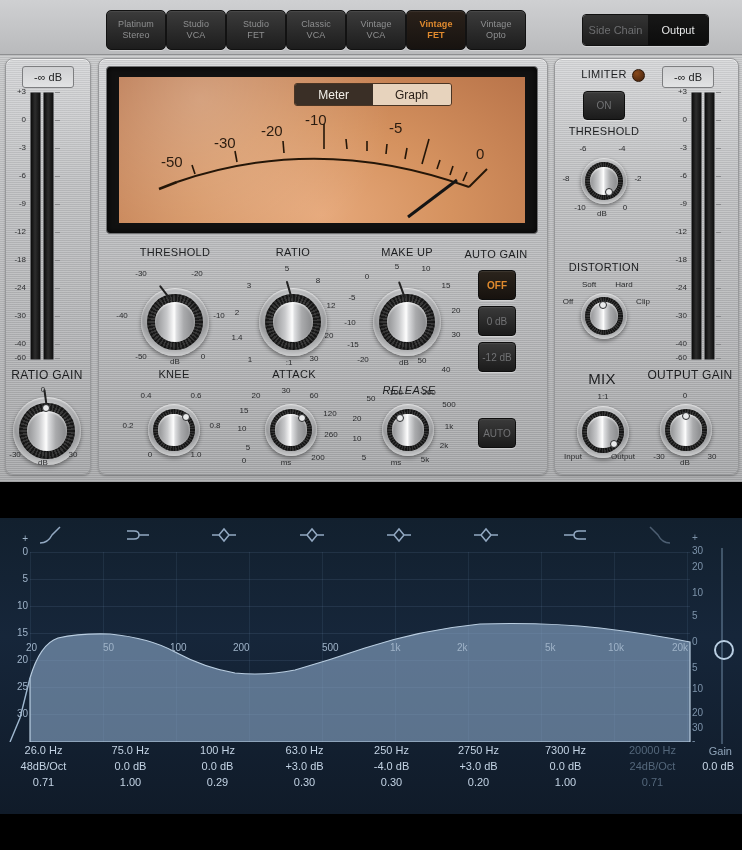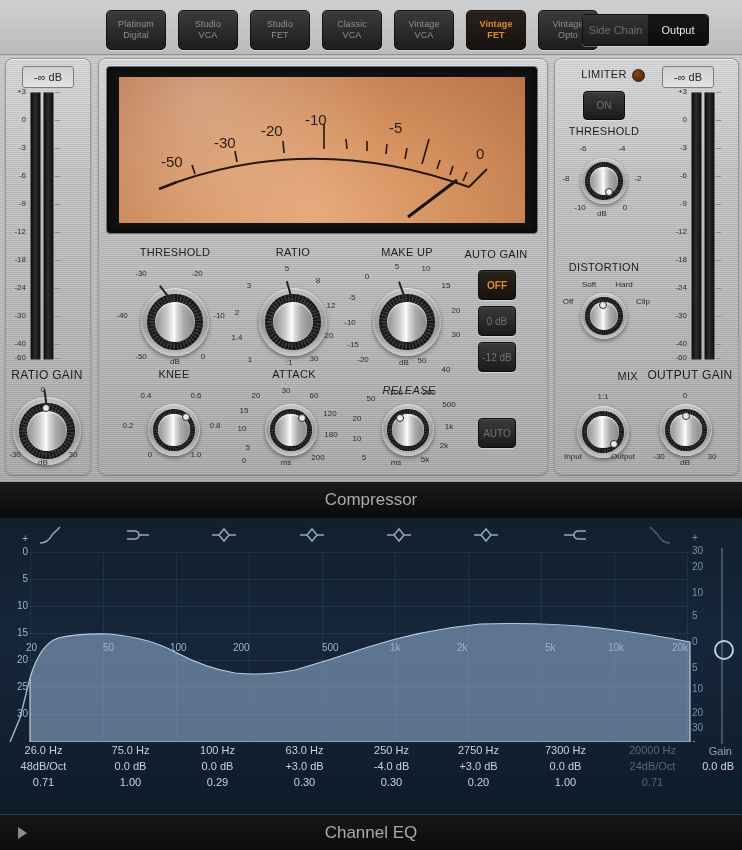--- a/index.html
+++ b/index.html
@@ -9,21 +9,21 @@
   
   .comp{position:absolute;left:0;top:0;width:742px;height:482px;
     background:linear-gradient(180deg,#d8d9da 0%,#c9cacb 6%,#bfc0c2 40%,#b4b5b7 75%,#a8a9ab 100%);}
   .comp:before{content:"";position:absolute;inset:0;
     background:repeating-linear-gradient(180deg,rgba(255,255,255,.13) 0 1px,rgba(0,0,0,.05) 1px 2px);
     pointer-events:none;}
 
   .topbar{position:absolute;left:0;top:0;width:742px;height:54px;
     background:linear-gradient(180deg,#cfd0d2,#b9babc);border-bottom:1px solid #8e8f91;}
 
-  .models{position:absolute;left:106px;top:10px;display:flex;gap:12px;}
+  .models{position:absolute;left:106px;top:10px;display:flex;gap:0;}
   .model{width:58px;height:38px;border-radius:5px;
     background:linear-gradient(180deg,#3b3b3b,#1d1d1d);
     border:1px solid #121212;box-shadow:0 1px 0 rgba(255,255,255,.35),inset 0 1px 1px rgba(255,255,255,.08);
     display:flex;flex-direction:column;align-items:center;justify-content:center;
     font-size:9px;line-height:11px;color:#8e8f90;text-align:center;letter-spacing:.1px;}
   .model.on{background:linear-gradient(180deg,#2a211a,#171310);color:#e08a2e;font-weight:bold;}
   .model.on .m2{color:#e08a2e;}
 
   .scout{position:absolute;left:582px;top:14px;display:flex;border-radius:4px;overflow:hidden;
     border:1px solid #111;box-shadow:0 1px 0 rgba(255,255,255,.35);}
@@ -143,21 +143,21 @@
 <body>
 
 <div class="app">
 
   <div class="comp">
     <div class="topbar"></div>
 
     <div class="models" id="models">
         <div class="model">
           <span class="m1">Platinum</span>
-          <span class="m2">Digital</span>
+          <span class="m2">Stereo</span>
         </div>
         <div class="model">
           <span class="m1">Studio</span>
           <span class="m2">VCA</span>
         </div>
         <div class="model">
           <span class="m1">Studio</span>
           <span class="m2">FET</span>
         </div>
         <div class="model">
@@ -221,20 +221,24 @@
     </div>
     <div class="lab-s" style="left:33px;top:385px;width:20px;">0</div>
     <div class="lab-s" style="left:4px;top:450px;width:22px;">-30</div>
     <div class="lab-s" style="left:62px;top:450px;width:22px;">30</div>
     <div class="lab-s" style="left:33px;top:458px;width:20px;">dB</div>
 
     <div class="panel pC"></div>
 
     <div class="vuwrap">
       <div class="vu">
+        <div class="mg">
+          <div class="mg-a">Meter</div>
+          <div class="mg-b">Graph</div>
+        </div>
         <svg width="408" height="146" style="position:absolute;left:0;top:0;z-index:3;">
           <path d="M 58 105 Q 200 56 350 110" stroke="#241608" stroke-width="2" fill="none"></path>
           <path d="M 40 112 L 58 105" stroke="#241608" stroke-width="2.5" fill="none"></path>
           <g stroke="#241608" stroke-width="1.6">
             <line x1="76" y1="97" x2="73" y2="88"></line>
             <line x1="118" y1="85" x2="116" y2="74"></line>
             <line x1="165" y1="76" x2="164" y2="64"></line>
             <line x1="205" y1="72" x2="205" y2="47"></line>
             <line x1="228" y1="72" x2="227" y2="62"></line>
             <line x1="248" y1="74" x2="248" y2="64"></line>
@@ -324,21 +328,21 @@
     <div class="knob med" style="left:265px;top:404px;">
       <div class="face"></div>
         <div class="dot" style="left:33px;top:10px;"></div>
     </div>
     <div class="lab-s" style="left:277px;top:386px;width:18px;">30</div>
     <div class="lab-s" style="left:247px;top:391px;width:18px;">20</div>
     <div class="lab-s" style="left:305px;top:391px;width:18px;">60</div>
     <div class="lab-s" style="left:235px;top:406px;width:18px;">15</div>
     <div class="lab-s" style="left:319px;top:409px;width:22px;">120</div>
     <div class="lab-s" style="left:233px;top:424px;width:18px;">10</div>
-    <div class="lab-s" style="left:320px;top:430px;width:22px;">180</div>
+    <div class="lab-s" style="left:320px;top:430px;width:22px;">260</div>
     <div class="lab-s" style="left:241px;top:443px;width:14px;">5</div>
     <div class="lab-s" style="left:237px;top:456px;width:14px;">0</div>
     <div class="lab-s" style="left:307px;top:453px;width:22px;">200</div>
     <div class="lab-s" style="left:277px;top:458px;width:18px;">ms</div>
 
     <div class="label" style="left:363px;top:384px;width:92px;font-style:italic;">RELEASE</div>
     <div class="knob med" style="left:382px;top:404px;">
       <div class="face"></div>
         <div class="dot" style="left:14px;top:10px;"></div>
     </div>
@@ -377,21 +381,21 @@
     <div class="label" style="left:556px;top:261px;width:96px;font-size:11px;">DISTORTION</div>
     <div class="knob sm" style="left:581px;top:293px;">
       <div class="face"></div>
         <div class="dot" style="left:18px;top:8px;"></div>
     </div>
     <div class="lab-s" style="left:578px;top:280px;width:22px;">Soft</div>
     <div class="lab-s" style="left:612px;top:280px;width:24px;">Hard</div>
     <div class="lab-s" style="left:558px;top:297px;width:20px;">Off</div>
     <div class="lab-s" style="left:632px;top:297px;width:22px;">Clip</div>
 
-    <div class="label" style="left:566px;top:370px;width:72px;font-size:11px;text-align:right;">MIX</div>
+    <div class="label" style="left:566px;top:370px;width:72px;font-size:15px;">MIX</div>
     <div class="knob med" style="left:577px;top:406px;">
       <div class="face"></div>
         <div class="dot" style="left:33px;top:34px;"></div>
     </div>
     <div class="lab-s" style="left:594px;top:392px;width:18px;">1:1</div>
     <div class="lab-s" style="left:559px;top:452px;width:28px;">Input</div>
     <div class="lab-s" style="left:607px;top:452px;width:32px;">Output</div>
 
     <div class="readout" style="left:662px;top:66px;">-∞ dB</div>
     <div class="meterbox" style="left:691px;top:92px;width:30px;height:268px;">
@@ -429,23 +433,20 @@
     </div>
     <div class="lab-s" style="left:677px;top:391px;width:16px;">0</div>
     <div class="lab-s" style="left:648px;top:452px;width:22px;">-30</div>
     <div class="lab-s" style="left:701px;top:452px;width:22px;">30</div>
     <div class="lab-s" style="left:677px;top:458px;width:16px;">dB</div>
   <div class="btn amber lit" style="left: 478px; top: 270px; width: 36px; height: 28px;">OFF</div>
       <div class="btn" style="left: 478px; top: 306px; width: 36px; height: 28px;">0 dB</div>
       <div class="btn" style="left: 478px; top: 342px; width: 36px; height: 28px;">-12 dB</div>
     </div>
 
-  <div class="footer c">
-    <span>Compressor</span>
-  </div>
 
   <div class="eq"></div>
 
   <div class="eqgrid" id="eqgrid">
       <div class="gl" style="top: 0px;"></div>
       <div class="gl" style="top: 27px;"></div>
       <div class="gl" style="top: 54px;"></div>
       <div class="gl" style="top: 81px;"></div>
       <div class="gl" style="top: 108px;"></div>
       <div class="gl" style="top: 135px;"></div>
@@ -572,20 +573,14 @@
     </div>
 
   <div class="gainslider">
     <div class="gsline"></div>
     <div class="gsknob"></div>
   </div>
   <div class="gainlbl">Gain</div>
   <div class="gainval">0.0 dB</div>
 
 
-  <div class="footer e">
-    <div class="playbtn">
-        <div class="tri"></div>
-      </div>
-    <span>Channel EQ</span>
-  </div>
 
 </div>
 
 </body></html>

